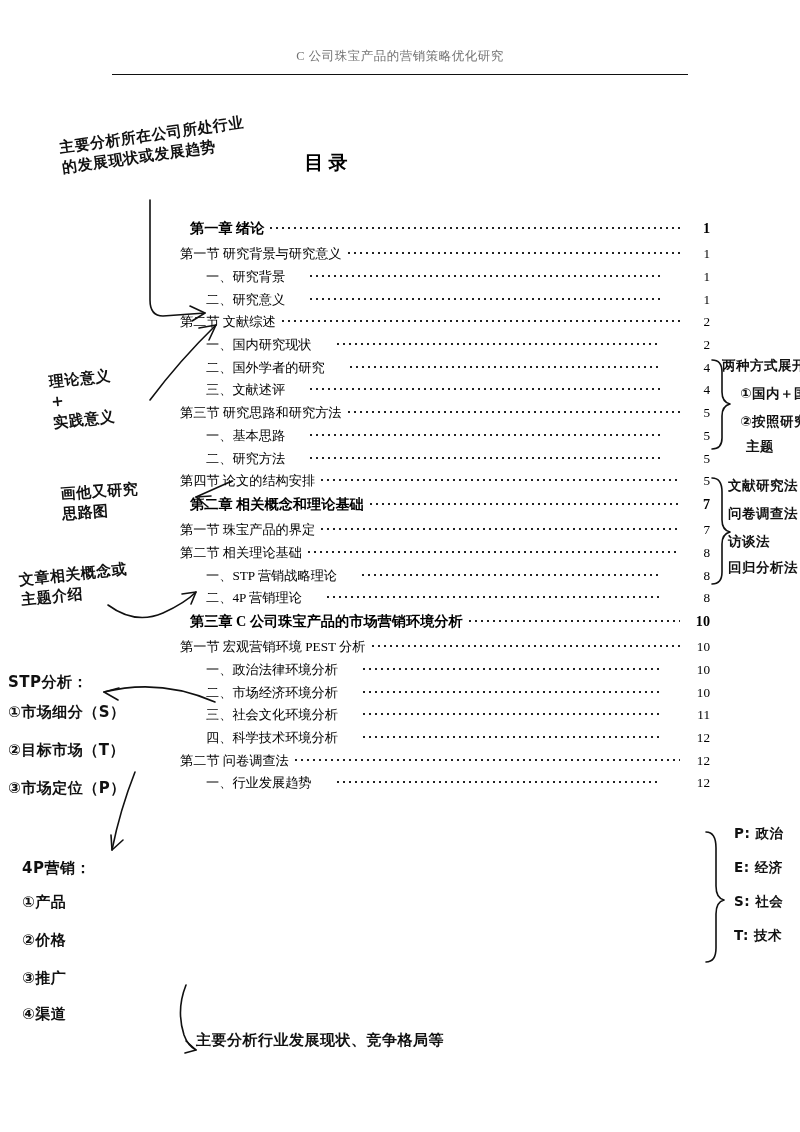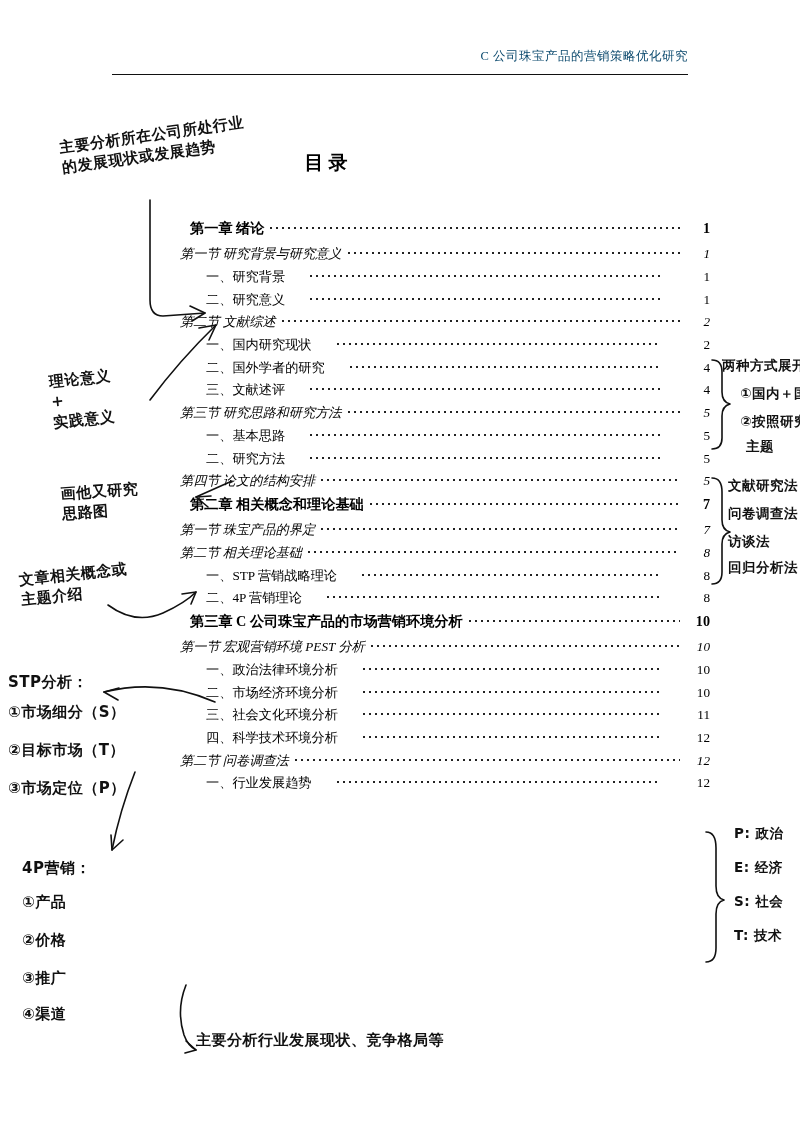--- a/index.html
+++ b/index.html
@@ -22,24 +22,24 @@
     inset: 0;
     background: #fff;
   }
 
   
   .header {
     position: absolute;
     top: 48px;
     left: 112px;
     width: 576px;
-    text-align: right;
+    text-align: center;
     font-size: 12.5px;
     letter-spacing: 0.5px;
-    color: #0c4a6e;
+    color: #737373;
   }
   .header-rule {
     position: absolute;
     top: 74px;
     left: 112px;
     width: 576px;
     height: 1px;
     background: #111;
   }
 
@@ -70,21 +70,21 @@
     margin-bottom: 9.5px;
     white-space: nowrap;
     padding-left: 40px;
   }
   .toc-row.lvl-1 {
     font-weight: bold;
     font-size: 14.2px;
     margin-bottom: 12px;
     margin-top: 3px;
   }
-  .toc-row.lvl-2 { padding-left: 30px; font-style: italic; }
+  .toc-row.lvl-2 { padding-left: 30px; }
   .toc-row.lvl-3 { padding-left: 56px; gap: 19px; }
 
   .toc-label { flex: 0 0 auto; }
   .toc-dots {
     flex: 1 1 auto;
     overflow: hidden;
     margin: 0 4px 0 6px;
     position: relative;
     top: -2px;
     height: 10px;

